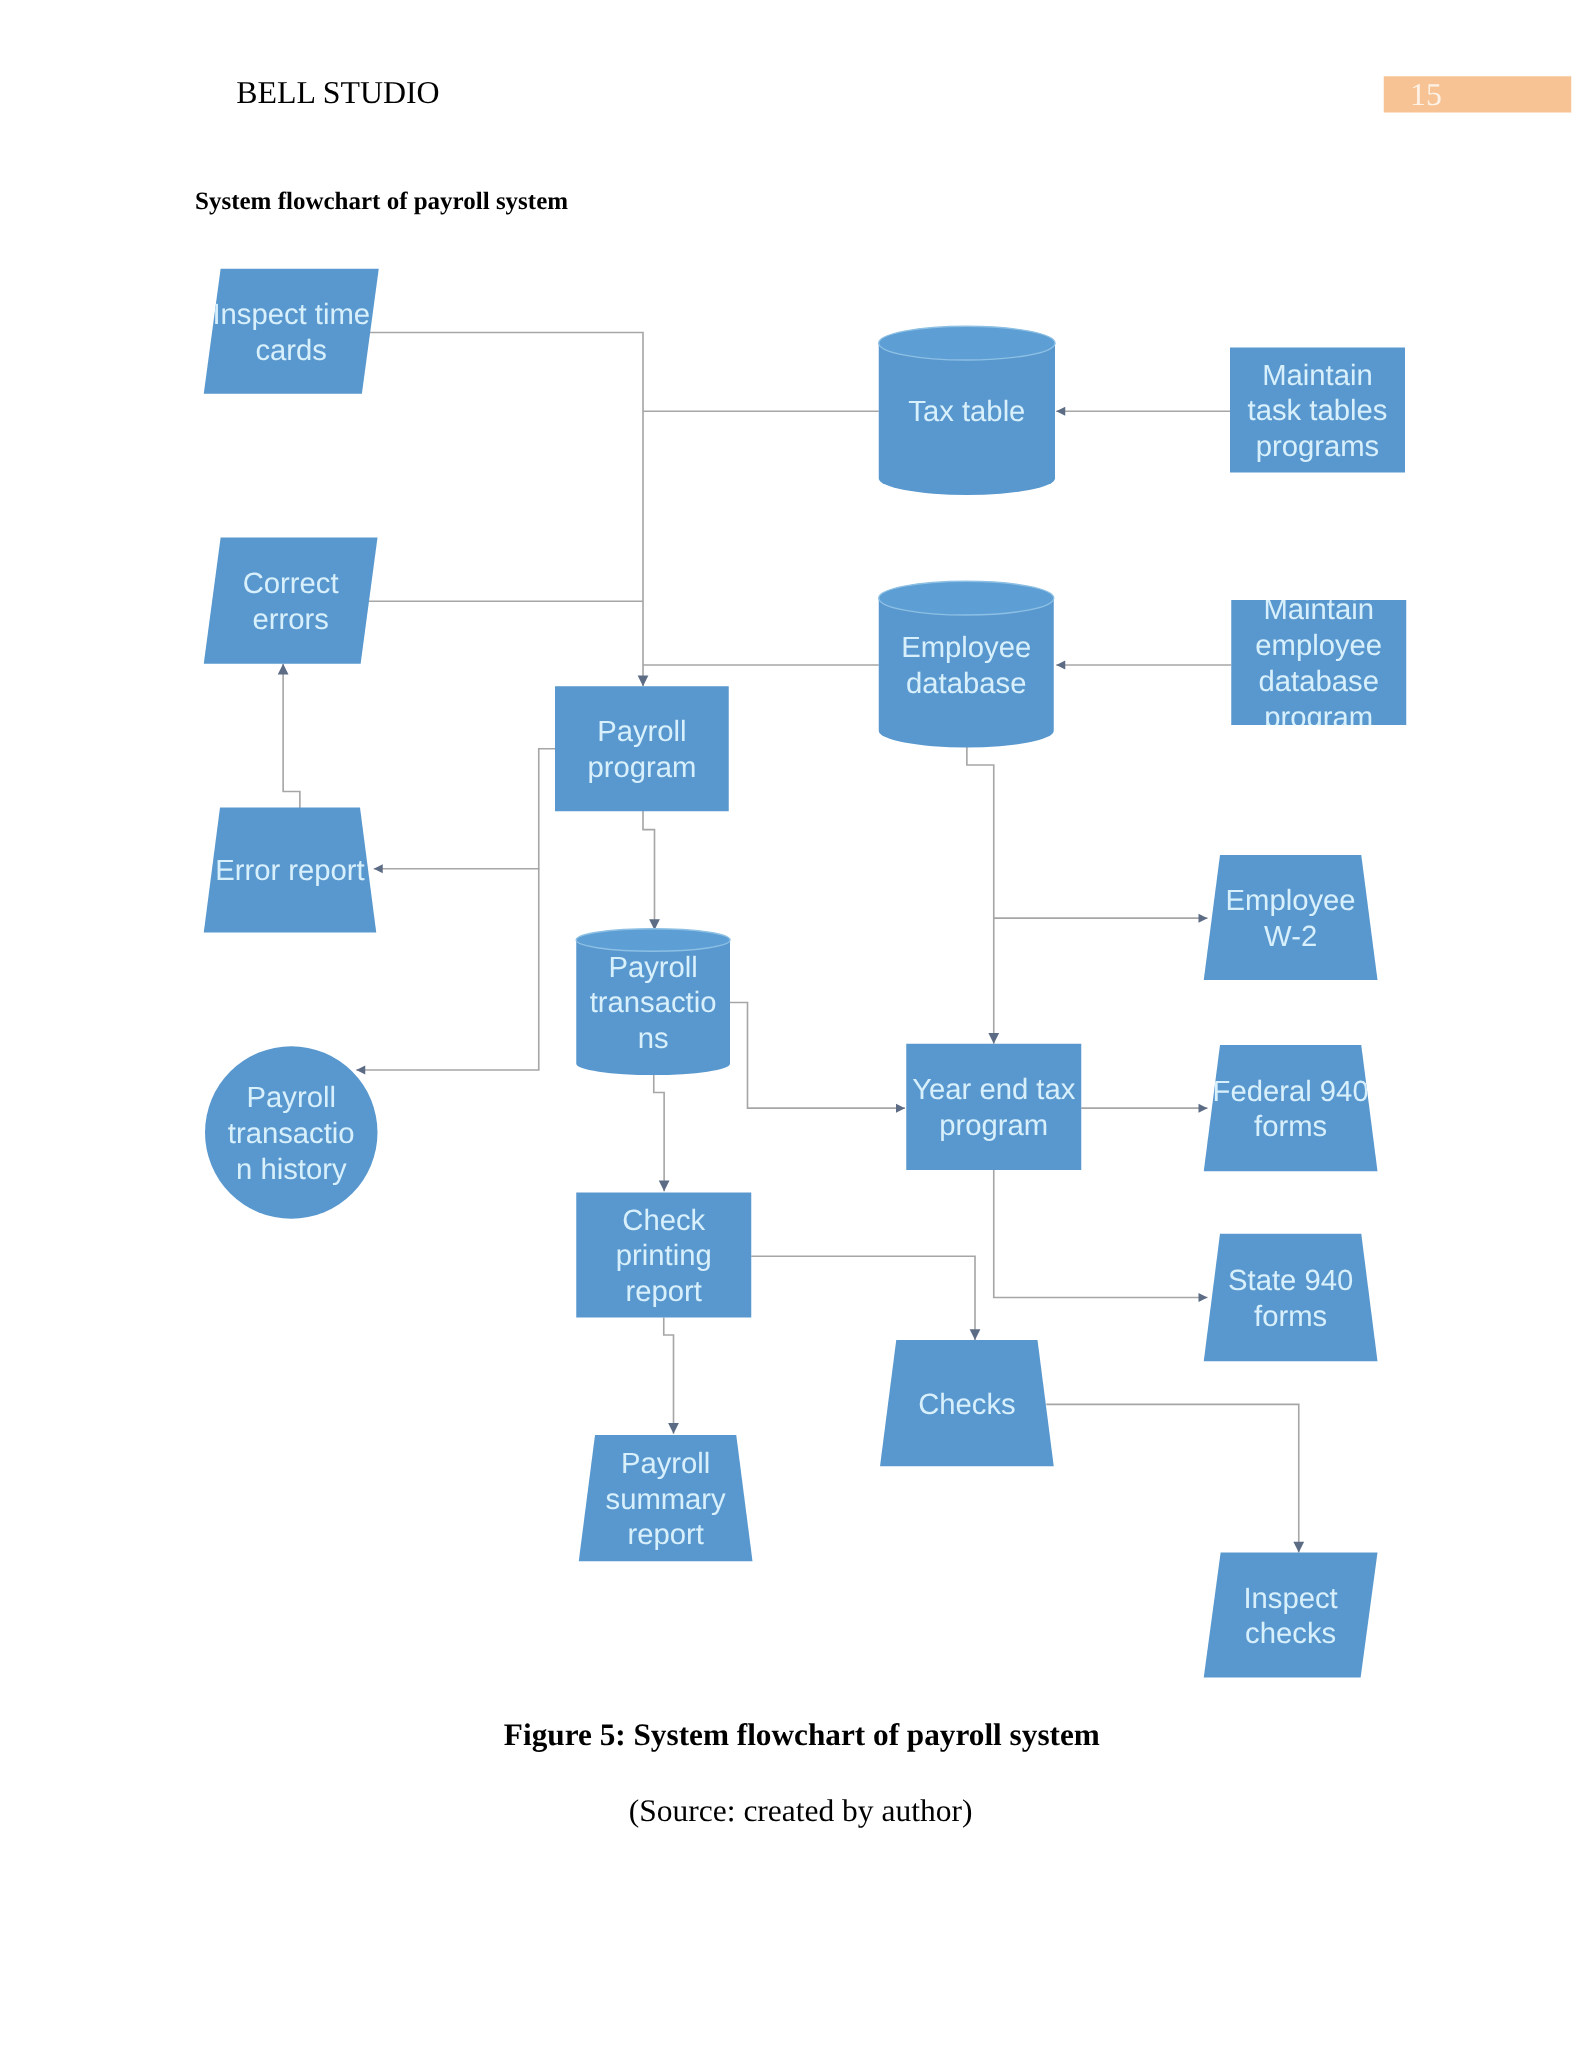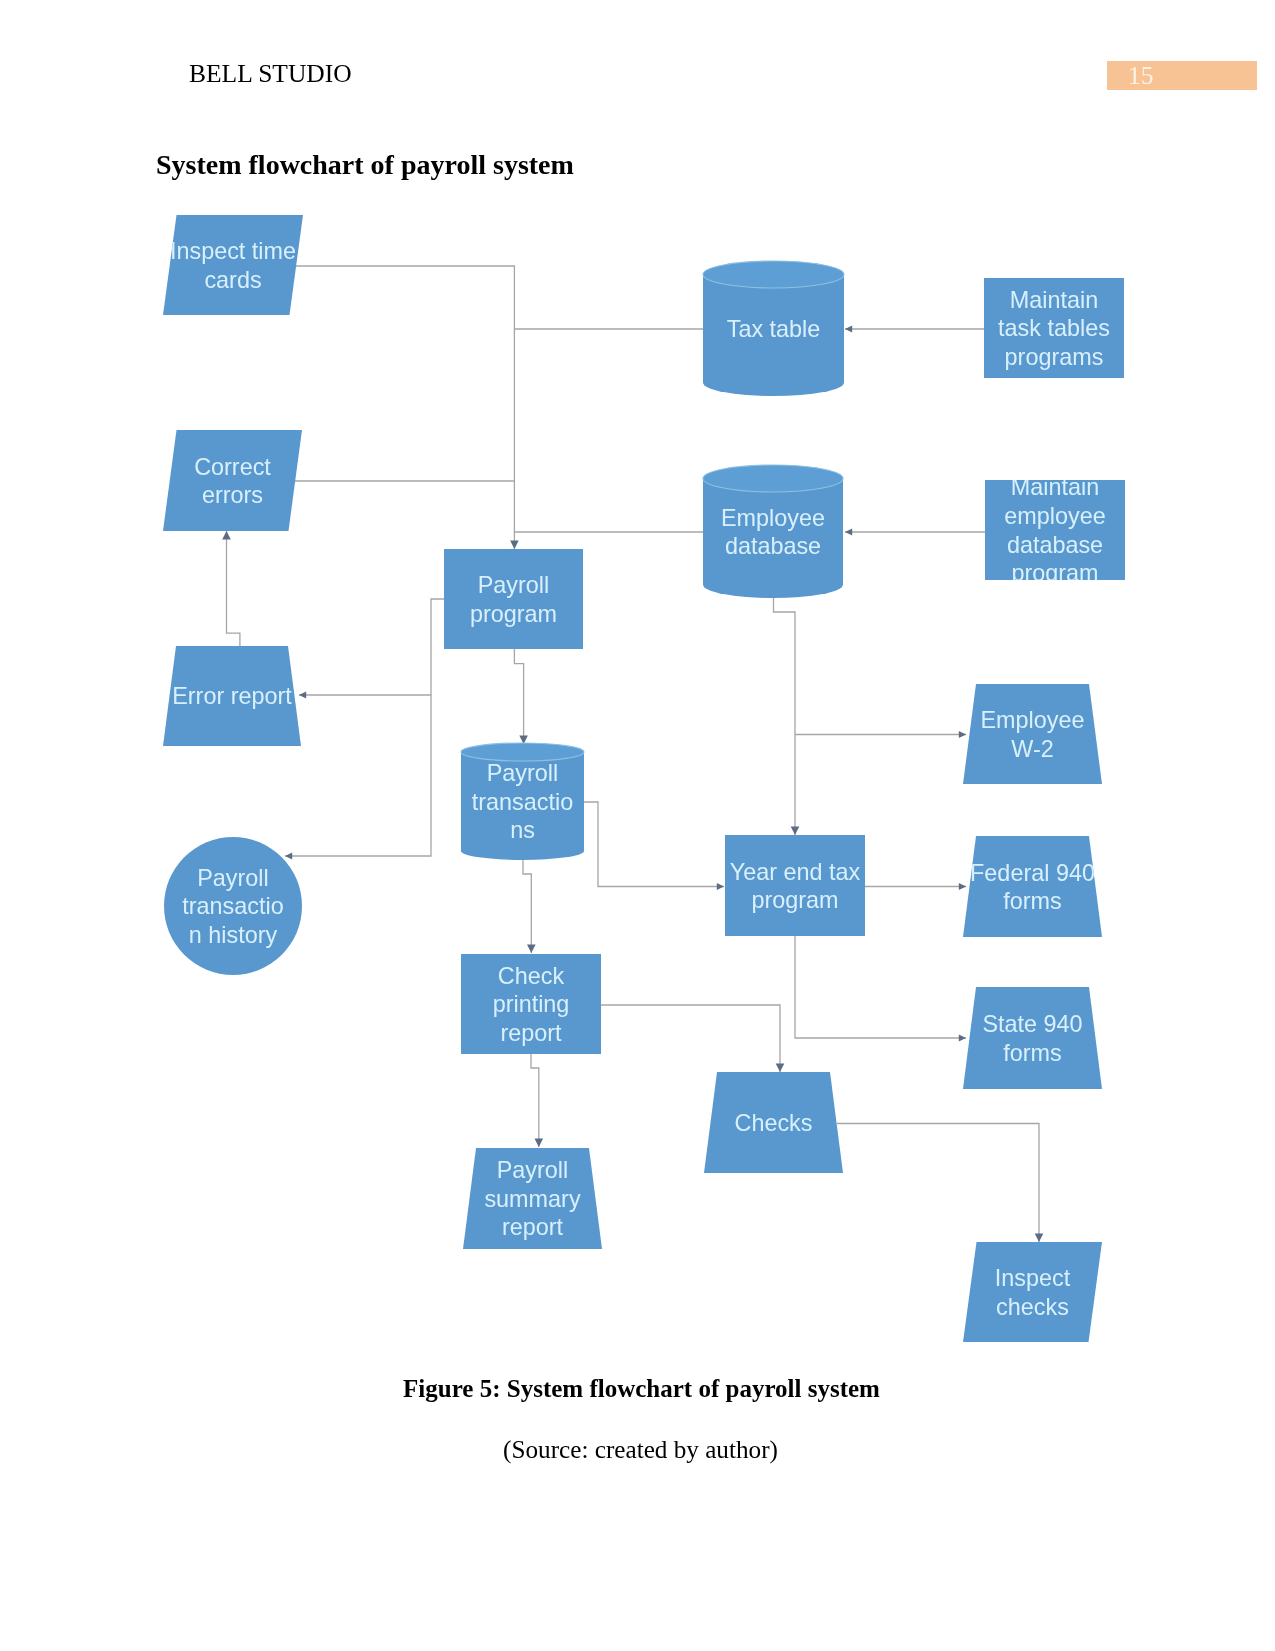--- a/index.html
+++ b/index.html
@@ -4,21 +4,21 @@
 <title>System flowchart of payroll system</title>
 <style>
   html,body{margin:0;padding:0;background:#ffffff;}
   body{width:1275px;height:1651px;position:relative;overflow:hidden;
        font-family:"Liberation Serif", serif;color:#000;}
   .page{position:absolute;left:0;top:0;width:1275px;height:1651px;background:#fff;}
   #header-title{position:absolute;left:189px;top:61px;font-size:25.5px;line-height:1;}
   #page-number-box{position:absolute;left:1107px;top:61px;width:150px;height:29px;background:#f7c394;}
   #page-number{position:absolute;left:1107px;top:61px;width:150px;height:42px;
                font-size:25.5px;line-height:29px;color:#fdf2e6;padding-left:21px;box-sizing:border-box;}
-  #section-title{position:absolute;left:156px;top:151px;font-size:28px;font-weight:bold;line-height:1;}
+  #section-title{position:absolute;left:156px;top:151px;font-size:20px;font-weight:bold;line-height:1;}
   #figure-caption{position:absolute;left:4px;top:1375px;width:1275px;text-align:center;font-size:25px;font-weight:bold;}
   #figure-source{position:absolute;left:3px;top:1436px;width:1275px;text-align:center;font-size:25.2px;}
   #flow{position:absolute;left:0;top:0;}
   .node-shape{fill:#5998ce;stroke:#5998ce;stroke-width:0;}
   .node-top{fill:#5d9ed4;stroke:#8dc0e4;stroke-width:1.1;}
   .edge{fill:none;stroke:#a6a6a6;stroke-width:1.3;}
   .arrowhead{fill:#5c6c85;stroke:none;}
   .node-label{fill:#d8f0fc;font-family:"Liberation Sans", sans-serif;font-size:23.4px;
               text-anchor:middle;dominant-baseline:middle;}
 </style>

